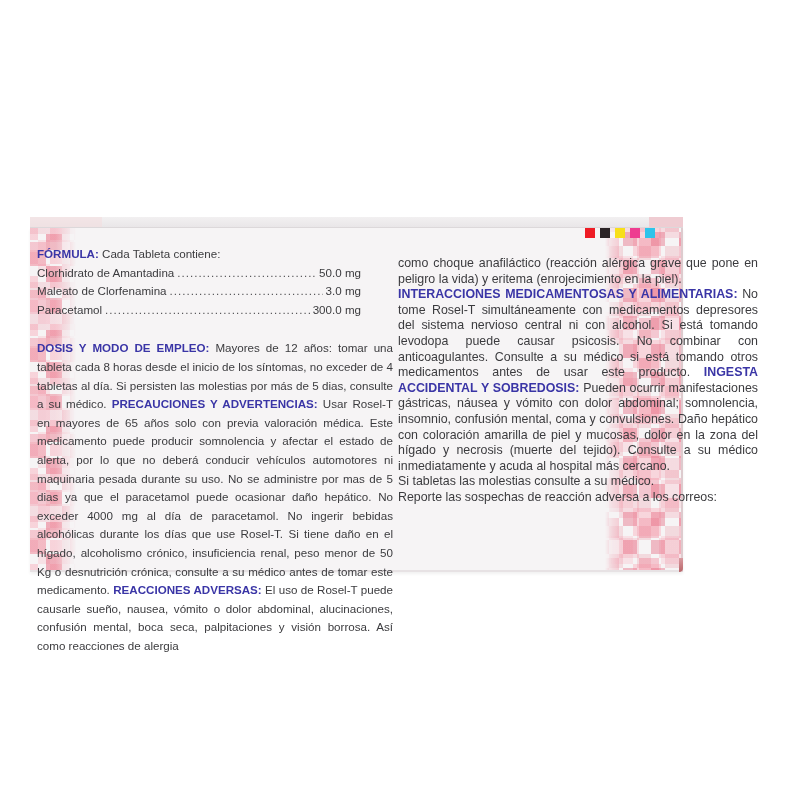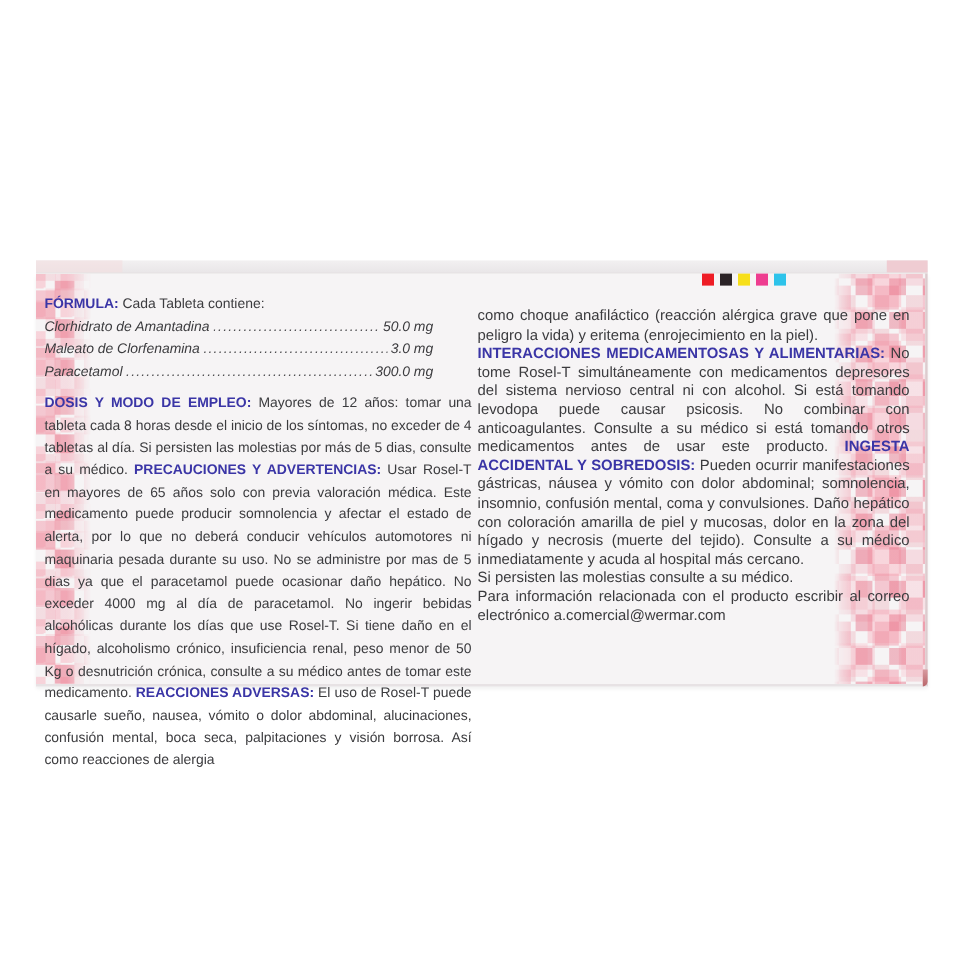--- a/index.html
+++ b/index.html
@@ -1,21 +1,21 @@
 <!DOCTYPE html>
 <html><head>
 <meta charset="utf-8">
 <style>
   html,body{margin:0;padding:0;}
   body{
     width:800px;height:800px;background:#ffffff;position:relative;overflow:hidden;
     font-family:"Liberation Sans", sans-serif;
     -webkit-font-smoothing:antialiased;
   }
-  .box{position:absolute;left:30px;top:217px;width:743px;height:355px;}
+  .box{position:absolute;left:30px;top:217px;width:653px;height:355px;}
   .flap{position:absolute;left:0;top:0;width:100%;height:10px;
     background:linear-gradient(#f2f0f1,#e9e6e8);border-bottom:1px solid #dcd8da;}
   .flap-corner-l{position:absolute;left:0;top:0;width:72px;height:10px;background:#f3dee1;opacity:.65;}
   .flap-corner-r{position:absolute;right:0;top:0;width:34px;height:10px;background:#efccd2;}
   .panel{position:absolute;left:0;top:11px;right:0;bottom:0;background:#f6f4f5;
     border-right:2px solid #ddcbce;border-bottom:2px solid #e7e2e4;
     box-shadow:0 2px 3px rgba(0,0,0,0.06);}
   .corner-accent{position:absolute;right:-2px;bottom:-2px;width:4px;height:14px;
     background:linear-gradient(#d89aa0,#b9666a);border-bottom-right-radius:4px;}
 
@@ -40,23 +40,23 @@
   .regmarks{position:absolute;left:555px;top:0;height:10px;display:flex;gap:5px;}
   .regmarks span{display:block;width:10px;height:10px;}
 
   
   .col{position:absolute;color:#3b3b3e;z-index:2;}
   .col-left{left:7px;top:17px;width:356px;font-size:11.6px;line-height:18.6px;}
   .col-right{left:368px;top:28px;width:360px;font-size:12.4px;line-height:15.6px;}
   .hdr{color:#3a35a6;font-weight:bold;}
   .para{margin:0;text-align:justify;}
   .line{margin:0;text-align:left;white-space:nowrap;}
-  .dosage{margin-top:8px;}
+  .dosage{margin-top:20px;}
 
-  .frow{display:flex;width:324px;align-items:center;font-style:italic;}
+  .frow{display:flex;width:324px;align-items:center;}
   .fname{white-space:nowrap;}
   .fdots{flex:1;overflow:hidden;white-space:nowrap;margin:0 3px;opacity:.9;}
   .fdots::after{content:"..........................................................................................................";letter-spacing:1px;}
   .fval{white-space:nowrap;}
 </style>
 </head>
 <body>
 
 <div class="box">
   <div class="flap">
@@ -99,17 +99,17 @@
       </div>
 
       <p class="para dosage"><span class="hdr">DOSIS Y MODO DE EMPLEO:</span><span> Mayores de 12 años: tomar una tableta cada 8 horas desde el inicio de los síntomas, no exceder de 4 tabletas al día. Si persisten las molestias por más de 5 dias, consulte a su médico. </span><span class="hdr">PRECAUCIONES Y ADVERTENCIAS:</span><span> Usar Rosel-T en mayores de 65 años solo con previa valoración médica. Este medicamento puede producir somnolencia y afectar el estado de alerta, por lo que no deberá conducir vehículos automotores ni maquinaria pesada durante su uso. No se administre por mas de 5 dias ya que el paracetamol puede ocasionar daño hepático. No exceder 4000 mg al día de paracetamol. No ingerir bebidas alcohólicas durante los días que use Rosel-T. Si tiene daño en el hígado, alcoholismo crónico, insuficiencia renal, peso menor de 50 Kg o desnutrición crónica, consulte a su médico antes de tomar este medicamento. </span><span class="hdr">REACCIONES ADVERSAS:</span><span> El uso de Rosel-T puede causarle sueño, nausea, vómito o dolor abdominal, alucinaciones, confusión mental, boca seca, palpitaciones y visión borrosa. Así como reacciones de alergia</span></p>
     </div>
 
     <div class="col col-right">
       <p class="para">como choque anafiláctico (reacción alérgica grave que pone en peligro la vida) y eritema (enrojecimiento en la piel).</p>
 
       <p class="para"><span class="hdr">INTERACCIONES MEDICAMENTOSAS Y ALIMENTARIAS:</span><span> No tome Rosel-T simultáneamente con medicamentos depresores del sistema nervioso central ni con alcohol. Si está tomando levodopa puede causar psicosis. No combinar con anticoagulantes. Consulte a su médico si está tomando otros medicamentos antes de usar este producto. </span><span class="hdr">INGESTA ACCIDENTAL Y SOBREDOSIS:</span><span> Pueden ocurrir manifestaciones gástricas, náusea y vómito con dolor abdominal; somnolencia, insomnio, confusión mental, coma y convulsiones. Daño hepático con coloración amarilla de piel y mucosas, dolor en la zona del hígado y necrosis (muerte del tejido). Consulte a su médico inmediatamente y acuda al hospital más cercano.</span></p>
 
-      <p class="line">Si persisten las molestias consulte a su médico.</p>
-      <p class="para">Para información relacionada con el producto escribir al correo electrónico a.comercial@wermar.com</p>
+      <p class="line">Si tabletas las molestias consulte a su médico.</p>
+      <p class="line">Reporte las sospechas de reacción adversa a los correos:</p>
     </div>
   </div>
 </div>
 
 </body></html>

